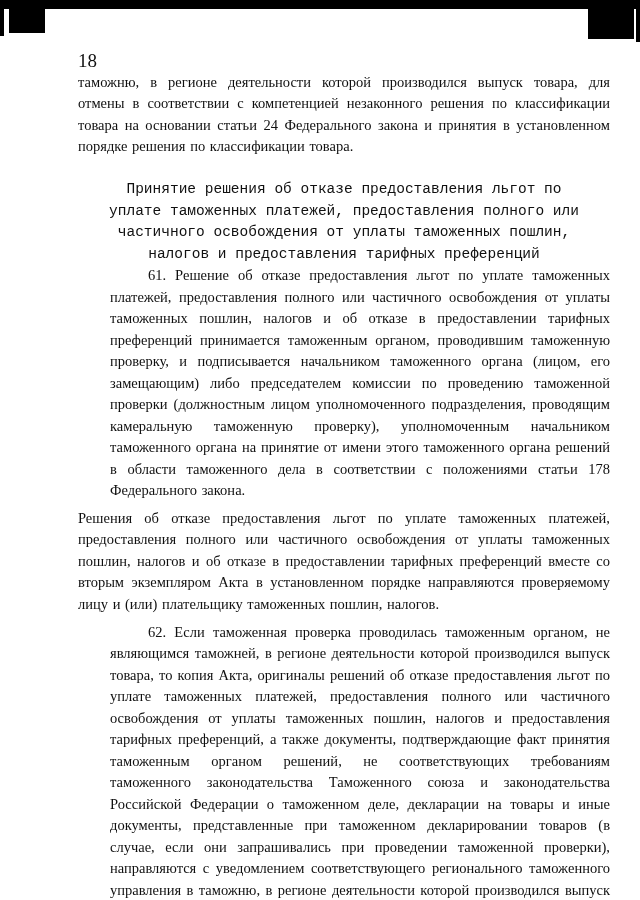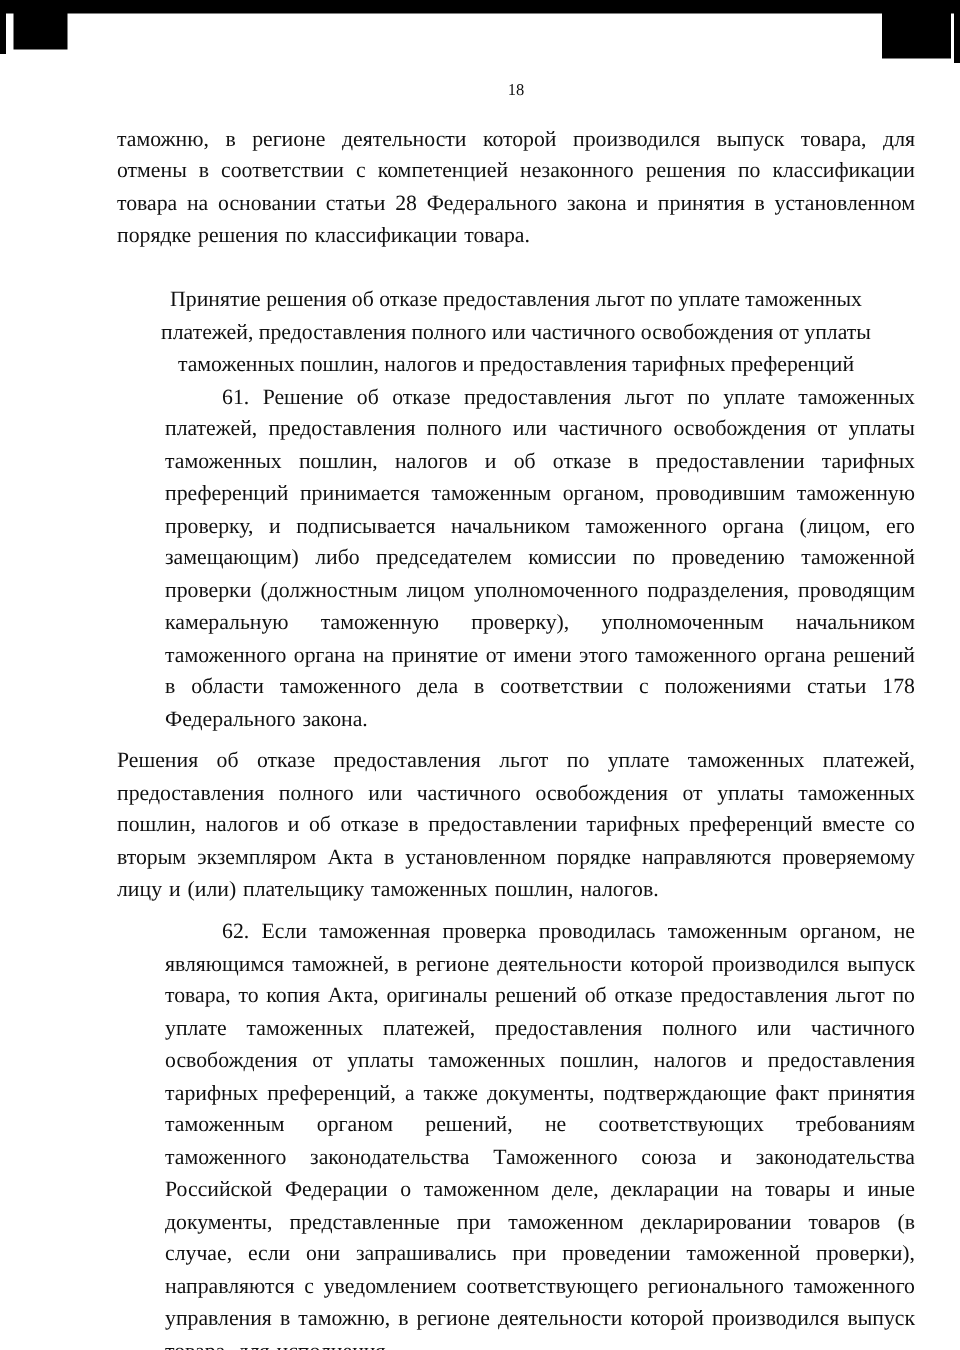--- a/index.html
+++ b/index.html
@@ -48,56 +48,56 @@
     background: #000;
   }
 
   .page-content {
     position: absolute;
     top: 50px;
     left: 78px;
     right: 30px;
   }
   .page-number {
-    text-align: center;
-    font-size: 11px;
+    text-align: left;
+    font-size: 19px;
     line-height: 21.5px;
-    margin-bottom: 11px;
   }
   .para {
     text-align: justify;
     font-size: 14.5px;
     line-height: 21.5px;
     margin: 0;
     word-spacing: 1px;
   }
   .para.indent {
     text-indent: 38px;
     margin-left: 32px;
   }
   .heading {
     text-align: center;
     font-size: 14.5px;
     line-height: 21.5px;
     margin: 0;
     padding: 0 26px;
+    font-family: Liberation Mono, monospace;
   }
 </style>
 </head>
 <body>
 
 <div class="scan-bar"></div>
 <div class="scan-edge-left"></div>
 <div class="scan-edge-right"></div>
 <div class="scan-corner-left"></div>
 <div class="scan-corner-right"></div>
 
 <div class="page-content">
   <div class="page-number">18</div>
   <div>
-      <div class="para" style="margin-top: 0px;">таможню, в регионе деятельности которой производился выпуск товара, для отмены в соответствии с компетенцией незаконного решения по классификации товара на основании статьи 28 Федерального закона и принятия в установленном порядке решения по классификации товара.</div>
+      <div class="para" style="margin-top: 0px;">таможню, в регионе деятельности которой производился выпуск товара, для отмены в соответствии с компетенцией незаконного решения по классификации товара на основании статьи 24 Федерального закона и принятия в установленном порядке решения по классификации товара.</div>
       <div class="heading" style="margin-top: 21.5px;">Принятие решения об отказе предоставления льгот по уплате таможенных платежей,  предоставления полного или частичного освобождения от уплаты таможенных пошлин, налогов и предоставления тарифных преференций</div>
       <div class="para indent" style="margin-top: 0px;">61. Решение об отказе предоставления льгот по уплате таможенных платежей, предоставления полного или частичного освобождения от уплаты таможенных пошлин, налогов и об отказе в предоставлении тарифных преференций принимается таможенным органом, проводившим таможенную проверку, и подписывается начальником таможенного органа (лицом, его замещающим) либо председателем комиссии по проведению таможенной проверки (должностным лицом уполномоченного подразделения, проводящим камеральную таможенную проверку), уполномоченным начальником таможенного органа на принятие от имени этого таможенного органа решений в области таможенного дела в соответствии с положениями статьи 178 Федерального закона.</div>
       <div class="para" style="margin-top: 6.45px;">Решения об отказе предоставления льгот по уплате таможенных платежей, предоставления полного или частичного освобождения от уплаты таможенных пошлин, налогов и об отказе в предоставлении тарифных преференций вместе со вторым экземпляром Акта в установленном порядке направляются проверяемому лицу и (или) плательщику таможенных пошлин, налогов.</div>
       <div class="para indent" style="margin-top: 6.45px;">62. Если таможенная проверка проводилась таможенным органом, не являющимся таможней, в регионе деятельности которой производился выпуск товара, то копия Акта, оригиналы решений об отказе предоставления льгот по уплате таможенных платежей, предоставления полного или частичного освобождения от уплаты таможенных пошлин, налогов и предоставления тарифных преференций, а также документы, подтверждающие факт принятия таможенным органом решений, не соответствующих требованиям таможенного законодательства Таможенного союза и законодательства Российской Федерации о таможенном деле, декларации на товары и иные документы, представленные при таможенном декларировании товаров (в случае, если они запрашивались при проведении таможенной проверки), направляются с уведомлением соответствующего регионального таможенного управления в таможню, в регионе деятельности которой производился выпуск товара, для исполнения.</div>
       <div class="heading" style="margin-top: 21.5px;">Взаимодействие таможенных органов при реализации решений по результатам таможенной проверки</div>
     </div>
 </div>
 
 </body></html>

